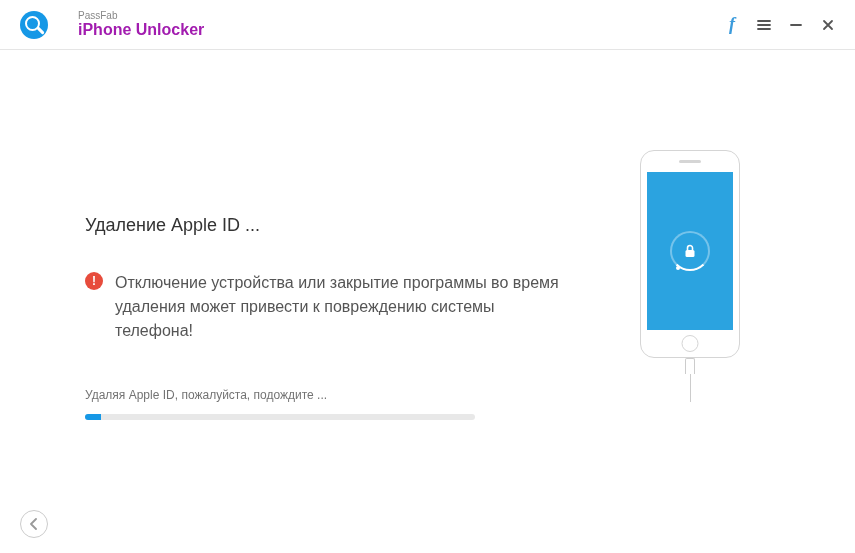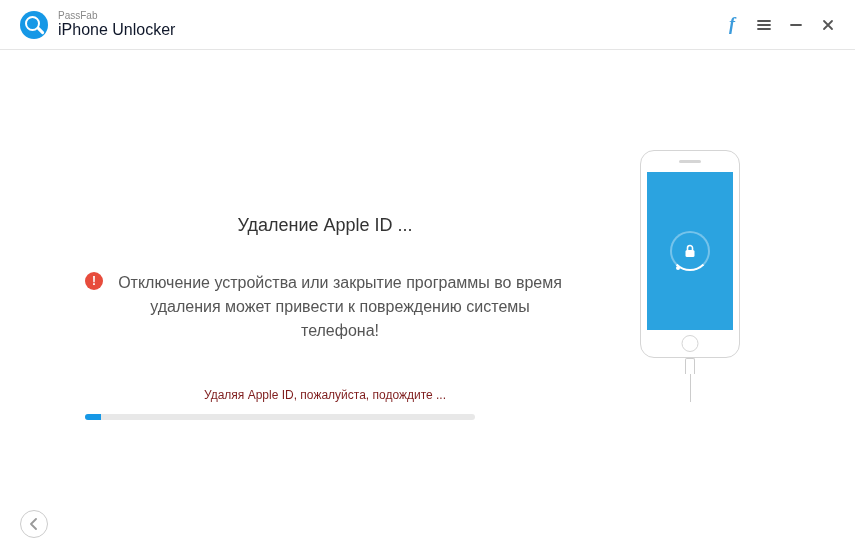--- a/index.html
+++ b/index.html
@@ -48,44 +48,44 @@
       content: "";
       width: 3px;
       height: 9px;
       background: #fff;
       border-radius: 2px;
       position: absolute;
       bottom: 4px;
       right: 6px;
       transform: rotate(-45deg);
     }
-    .brand-text { display: flex; flex-direction: column; line-height: 1.1; }
+    .brand-text { display: flex; flex-direction: column; line-height: 1.1; margin-left: 20px; }
     .brand-small { font-size: 10px; color: #888; }
-    .brand-title { font-size: 16px; color: #0f172a; font-weight: 400; }
+    .brand-title { font-size: 16px; color: #a21caf; font-weight: 700; }
     .window-controls { display: flex; align-items: center; gap: 18px; }
     .ctrl { cursor: pointer; color: #555; display: flex; align-items: center; justify-content: center; width: 14px; height: 14px; }
     .fb-icon { color: #3b9bdc; font-weight: bold; font-size: 18px; font-style: italic; font-family: Georgia, serif; }
     .content {
       display: flex;
       padding: 60px 80px 0 85px;
       gap: 40px;
       height: calc(100% - 50px - 60px);
     }
-    .left { flex: 1; padding-top: 105px; text-align: center; }
+    .left { flex: 1; padding-top: 105px; }
     .right { width: 170px; display: flex; align-items: flex-start; justify-content: center; padding-top: 40px; }
     .heading { font-size: 18px; color: #333; margin-bottom: 35px; font-weight: 400; }
     .warning-row { display: flex; gap: 12px; align-items: flex-start; margin-bottom: 45px; }
     .warning-icon {
       width: 18px; height: 18px; border-radius: 50%; background: #e74c3c;
       display: flex; align-items: center; justify-content: center;
       flex-shrink: 0; margin-top: 1px;
     }
     .warning-icon span { color: #fff; font-size: 12px; font-weight: bold; }
     .warning-text { font-size: 16px; color: #555; line-height: 1.5; }
-    .progress-label { font-size: 12px; color: #7f1d1d; margin-bottom: 12px; }
+    .progress-label { font-size: 12px; color: #737373; margin-bottom: 12px; }
     .progress-bar { width: 390px; height: 6px; background: #e8e8e8; border-radius: 3px; overflow: hidden; }
     .progress-fill { height: 100%; background: #1698e6; width: 4%; }
     .phone {
       width: 100px; height: 208px; border: 1px solid #d5d5d5; border-radius: 14px;
       position: relative; background: #fff;
     }
     .phone-speaker { position: absolute; top: 9px; left: 50%; transform: translateX(-50%); width: 22px; height: 3px; background: #d5d5d5; border-radius: 2px; }
     .phone-screen { position: absolute; top: 21px; left: 6px; right: 6px; bottom: 27px; background: #2ba3e0; display: flex; align-items: center; justify-content: center; }
     .phone-home { position: absolute; bottom: 5px; left: 50%; transform: translateX(-50%); width: 17px; height: 17px; border: 1px solid #d5d5d5; border-radius: 50%; }
     .phone-cable { position: absolute; bottom: -45px; left: 50%; transform: translateX(-50%); display: flex; flex-direction: column; align-items: center; }

